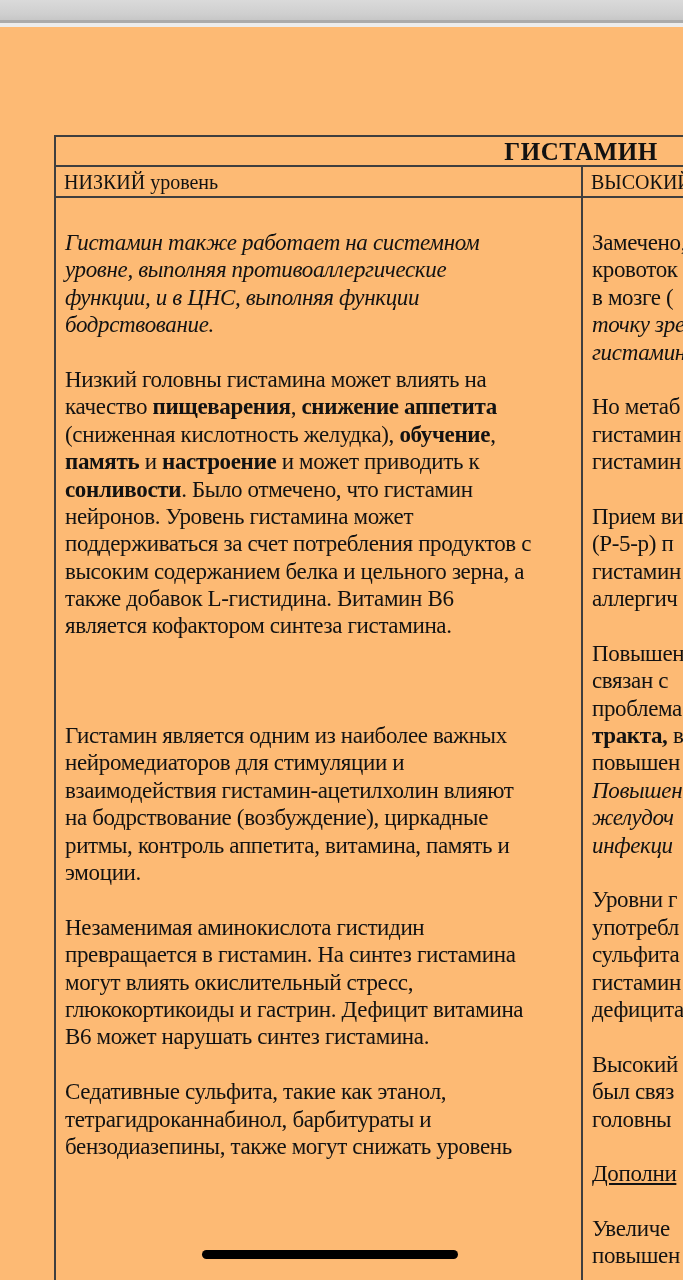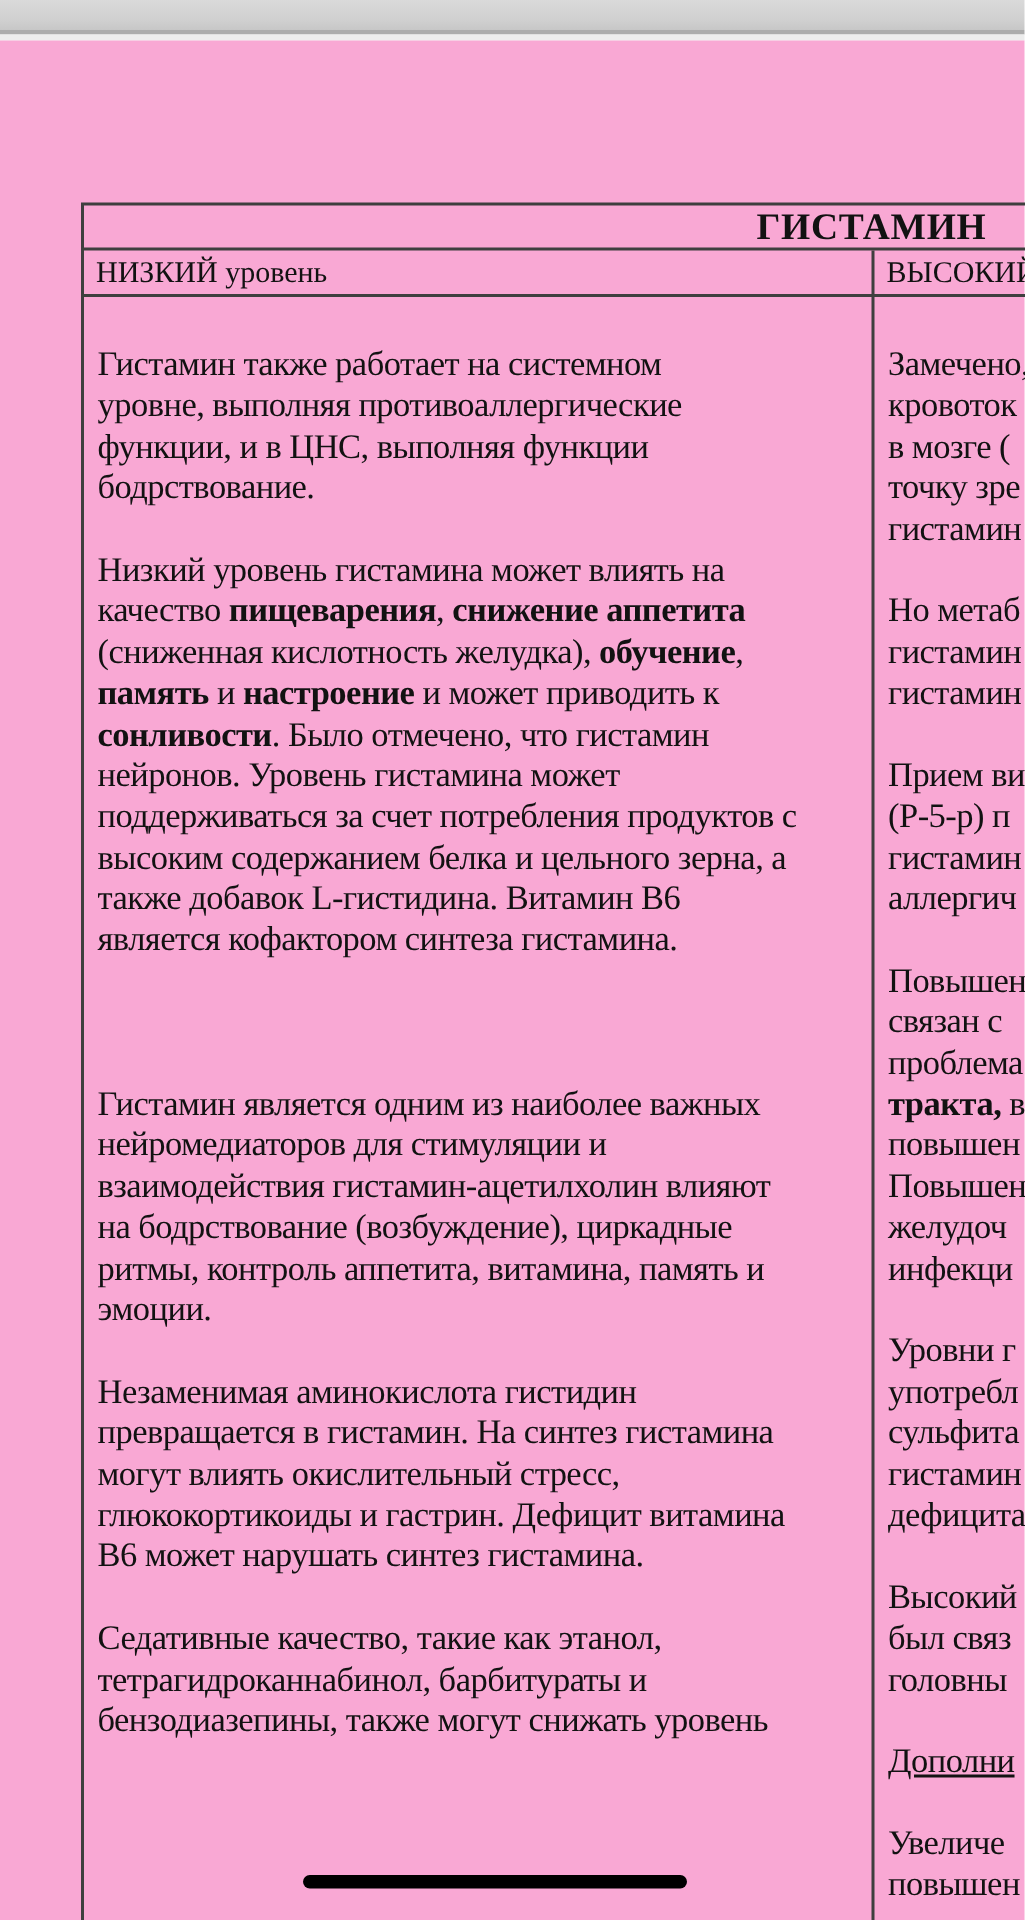--- a/index.html
+++ b/index.html
@@ -3,35 +3,35 @@
 <meta charset="utf-8">
 <style>
   * { margin:0; padding:0; box-sizing:border-box; }
   html,body { width:683px; height:1280px; overflow:hidden; background:#ffffff;
               font-family:"Liberation Serif", serif; color:#121212; }
   .top-chrome { position:absolute; left:0; top:0; width:683px; height:20px;
                 background:linear-gradient(#dadada,#cfcfcf 70%,#c7c7c7); }
   .top-chrome-edge { position:absolute; left:0; top:20px; width:683px; height:3px; background:#ababab; }
   .top-chrome-glow { position:absolute; left:0; top:23px; width:683px; height:4px; background:#ececec; }
 
-  .doc { position:absolute; left:0; top:27px; width:683px; height:1253px; background:#f9a8d4; }
+  .doc { position:absolute; left:0; top:27px; width:683px; height:1253px; background:#fdba74; }
 
   .htable { position:absolute; left:54px; top:108px; width:1054px; height:1400px;
             border:2px solid #3f3f3f; }
   .row-title { height:30px; border-bottom:2px solid #3f3f3f; text-align:center;
                font-weight:bold; font-size:25px; line-height:30px; letter-spacing:.5px; }
   .row-head { display:flex; height:31px; border-bottom:2px solid #3f3f3f; }
   .row-body { display:flex; height:1330px; }
   .cell { width:525px; flex:0 0 525px; }
   .cell.right { flex:0 0 525px; border-left:2px solid #3f3f3f; }
   .row-head .cell { font-size:20px; line-height:30px; padding-left:8px; white-space:nowrap; overflow:hidden; }
   .row-body .cell { padding:31px 4px 0 9px; overflow:hidden; }
   .tl { height:27.4px; line-height:27.4px; font-size:23px; letter-spacing:-0.35px; white-space:nowrap; }
   .b { font-weight:bold; }
-  .i { }
+  .i { font-style:italic; }
   .u { text-decoration:underline; }
 
   .strike { position:absolute; background:#000000; z-index:5; border-radius:5px;
             left:202px; top:1250px; width:256px; height:9px; }
 </style>
 </head>
 <body>
 
 <div class="top-chrome"></div>
 <div class="top-chrome-edge"></div>
@@ -46,21 +46,21 @@
       <div class="cell left">НИЗКИЙ уровень</div>
       <div class="cell right">ВЫСОКИЙ уровень</div>
     </div>
     <div class="row-body">
       <div class="cell left" id="col-left">
           <div class="tl"><span class="i">Гистамин также работает на системном</span></div>
           <div class="tl"><span class="i">уровне, выполняя противоаллергические</span></div>
           <div class="tl"><span class="i">функции, и в ЦНС, выполняя функции</span></div>
           <div class="tl"><span class="i">бодрствование.</span></div>
           <div class="tl">&nbsp;</div>
-          <div class="tl"><span>Низкий уровень гистамина может влиять на</span></div>
+          <div class="tl"><span>Низкий головны гистамина может влиять на</span></div>
           <div class="tl"><span>качество </span><span class="b">пищеварения</span><span>, </span><span class="b">снижение аппетита</span></div>
           <div class="tl"><span>(сниженная кислотность желудка), </span><span class="b">обучение</span><span>,</span></div>
           <div class="tl"><span class="b">память</span><span> и </span><span class="b">настроение</span><span> и может приводить к</span></div>
           <div class="tl"><span class="b">сонливости</span><span>. Было отмечено, что гистамин</span></div>
           <div class="tl"><span>нейронов. Уровень гистамина может</span></div>
           <div class="tl"><span>поддерживаться за счет потребления продуктов с</span></div>
           <div class="tl"><span>высоким содержанием белка и цельного зерна, а</span></div>
           <div class="tl"><span>также добавок L-гистидина. Витамин B6</span></div>
           <div class="tl"><span>является кофактором синтеза гистамина.</span></div>
           <div class="tl">&nbsp;</div>
@@ -72,21 +72,21 @@
           <div class="tl"><span>на бодрствование (возбуждение), циркадные</span></div>
           <div class="tl"><span>ритмы, контроль аппетита, витамина, память и</span></div>
           <div class="tl"><span>эмоции.</span></div>
           <div class="tl">&nbsp;</div>
           <div class="tl"><span>Незаменимая аминокислота гистидин</span></div>
           <div class="tl"><span>превращается в гистамин. На синтез гистамина</span></div>
           <div class="tl"><span>могут влиять окислительный стресс,</span></div>
           <div class="tl"><span>глюкокортикоиды и гастрин. Дефицит витамина</span></div>
           <div class="tl"><span>B6 может нарушать синтез гистамина.</span></div>
           <div class="tl">&nbsp;</div>
-          <div class="tl"><span>Седативные качество, такие как этанол,</span></div>
+          <div class="tl"><span>Седативные сульфита, такие как этанол,</span></div>
           <div class="tl"><span>тетрагидроканнабинол, барбитураты и</span></div>
           <div class="tl"><span>бензодиазепины, также могут снижать уровень</span></div>
         </div>
       <div class="cell right" id="col-right">
           <div class="tl"><span>Замечено,</span></div>
           <div class="tl"><span>кровоток</span></div>
           <div class="tl"><span>в мозге (</span></div>
           <div class="tl"><span class="i">точку зре</span></div>
           <div class="tl"><span class="i">гистамин</span></div>
           <div class="tl">&nbsp;</div>

